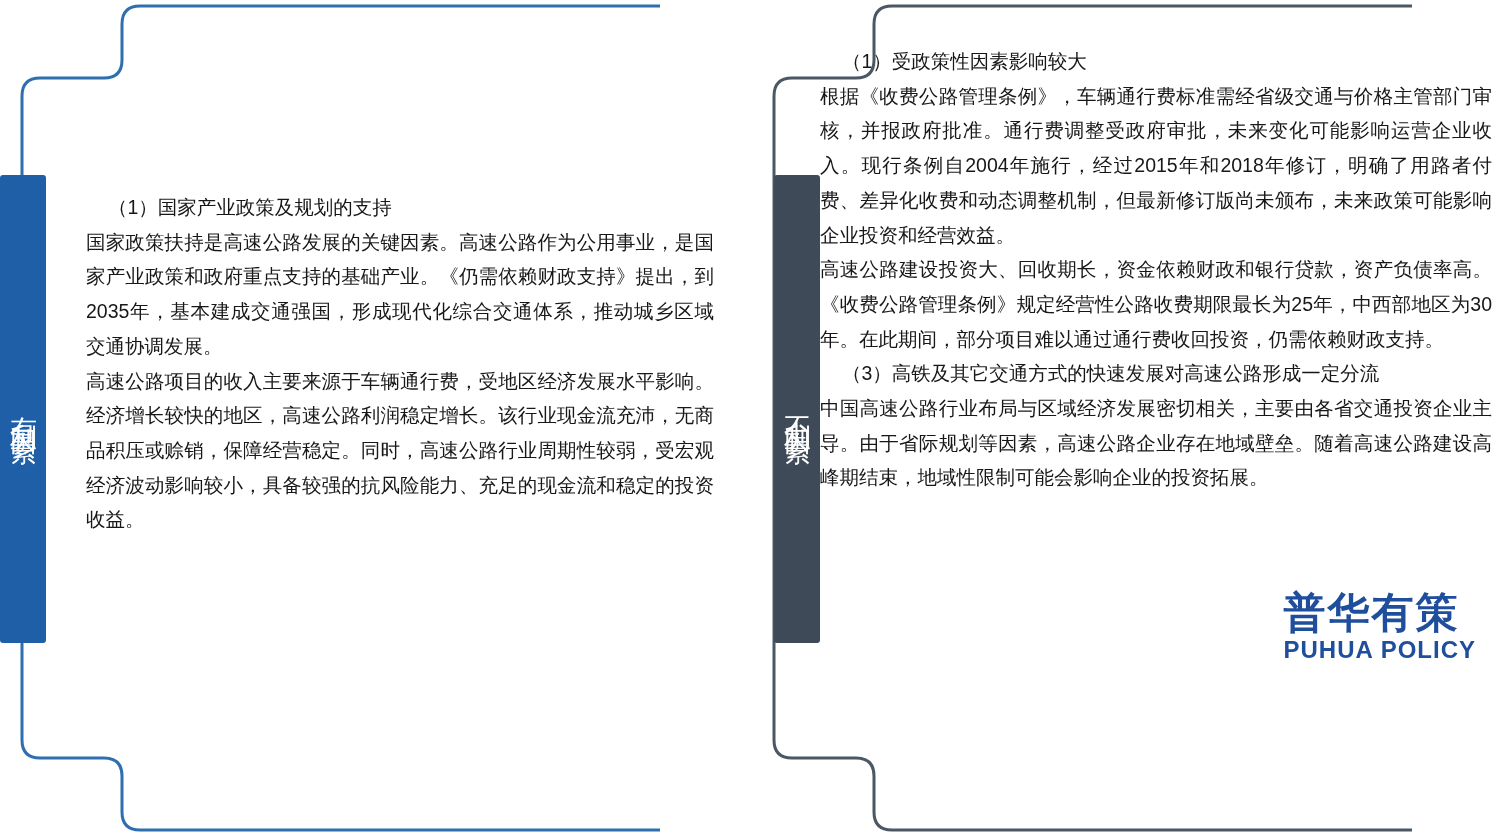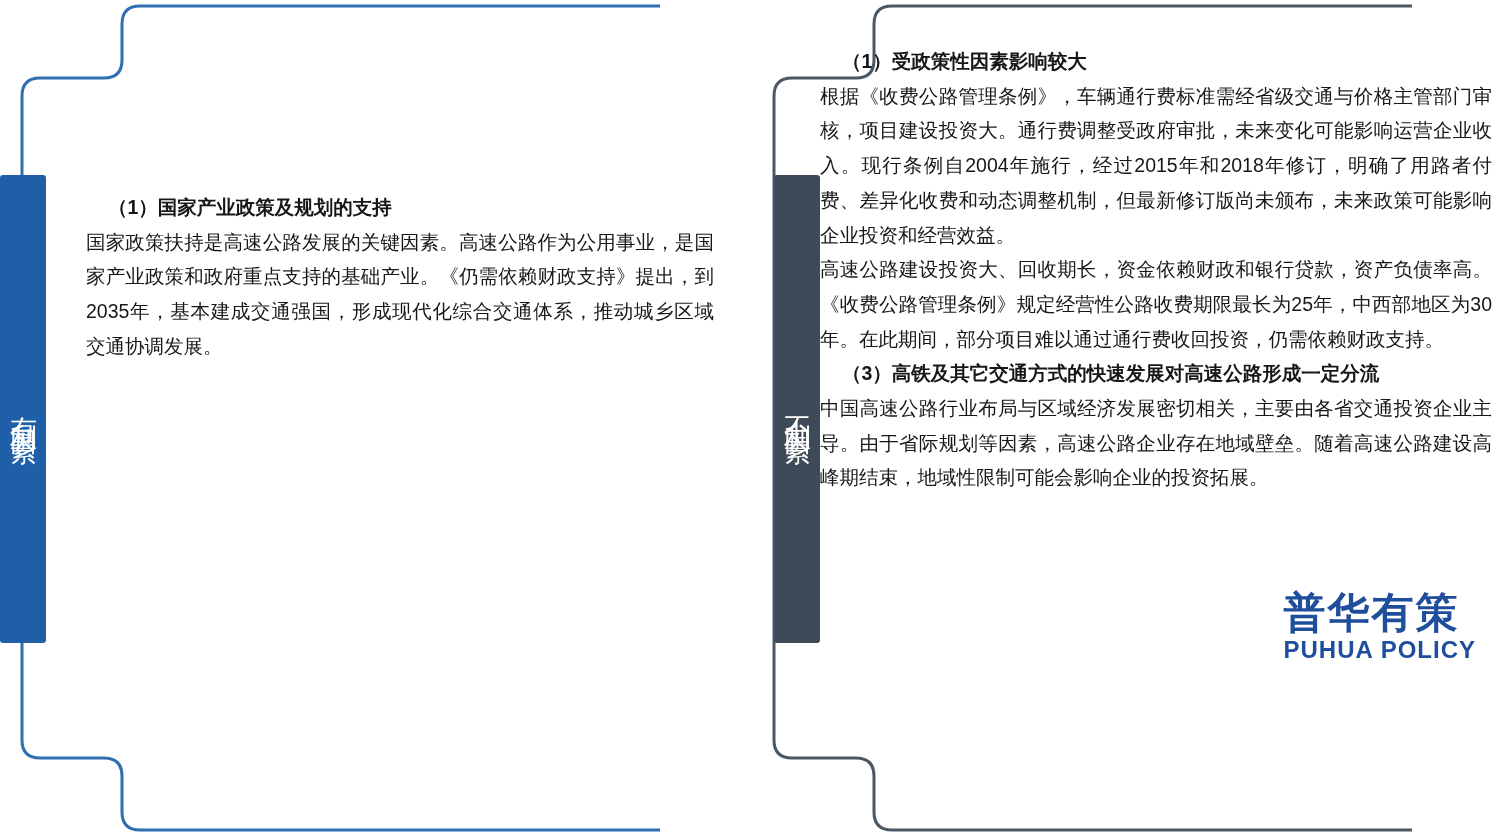--- a/index.html
+++ b/index.html
@@ -66,21 +66,20 @@
   .content.right-content { left: 68px;  top: 44px;  width: 672px; }
 
   .content p {
     margin: 0;
     text-align: justify;
     text-justify: inter-ideograph;
   }
   .content p.head {
     text-indent: 0;
     padding-left: 22px;
-    font-weight: bold;
   }
 
   
   .logo {
     position: absolute;
     right: 24px;
     top: 592px;
     text-align: left;
     pointer-events: none;
   }
@@ -110,35 +109,36 @@
     <path d="M 660 6 L 140 6 Q 122 6 122 24 L 122 60 Q 122 78 104 78 L 40 78 Q 22 78 22 96 L 22 740 Q 22 758 40 758 L 104 758 Q 122 758 122 776 L 122 812 Q 122 830 140 830 L 660 830" fill="none" stroke="#2f6fb0" stroke-width="3"></path>
   </svg>
 
   <div class="tab left-tab">
     <span class="tab-text">有利因素</span>
   </div>
 
   <div class="content left-content">
     <p class="head">（1）国家产业政策及规划的支持</p>
     <p>国家政策扶持是高速公路发展的关键因素。高速公路作为公用事业，是国家产业政策和政府重点支持的基础产业。《仍需依赖财政支持》提出，到2035年，基本建成交通强国，形成现代化综合交通体系，推动城乡区域交通协调发展。</p>
+    <p>高速公路项目的收入主要来源于车辆通行费，受地区经济发展水平影响。经济增长较快的地区，高速公路利润稳定增长。该行业现金流充沛，无商品积压或赊销，保障经营稳定。同时，高速公路行业周期性较弱，受宏观经济波动影响较小，具备较强的抗风险能力、充足的现金流和稳定的投资收益。</p>
   </div>
 </div>
 
 <div class="panel right">
   <svg class="bracket" viewBox="0 0 748 837" preserveAspectRatio="none">
     <path d="M 660 6 L 140 6 Q 122 6 122 24 L 122 60 Q 122 78 104 78 L 40 78 Q 22 78 22 96 L 22 740 Q 22 758 40 758 L 104 758 Q 122 758 122 776 L 122 812 Q 122 830 140 830 L 660 830" fill="none" stroke="#4a5866" stroke-width="3"></path>
   </svg>
 
   <div class="tab right-tab">
     <span class="tab-text">不利因素</span>
   </div>
 
   <div class="content right-content">
     <p class="head">（1）受政策性因素影响较大</p>
-    <p>根据《收费公路管理条例》，车辆通行费标准需经省级交通与价格主管部门审核，项目建设投资大。通行费调整受政府审批，未来变化可能影响运营企业收入。现行条例自2004年施行，经过2015年和2018年修订，明确了用路者付费、差异化收费和动态调整机制，但最新修订版尚未颁布，未来政策可能影响企业投资和经营效益。</p>
+    <p>根据《收费公路管理条例》，车辆通行费标准需经省级交通与价格主管部门审核，并报政府批准。通行费调整受政府审批，未来变化可能影响运营企业收入。现行条例自2004年施行，经过2015年和2018年修订，明确了用路者付费、差异化收费和动态调整机制，但最新修订版尚未颁布，未来政策可能影响企业投资和经营效益。</p>
     <p>高速公路建设投资大、回收期长，资金依赖财政和银行贷款，资产负债率高。《收费公路管理条例》规定经营性公路收费期限最长为25年，中西部地区为30年。在此期间，部分项目难以通过通行费收回投资，仍需依赖财政支持。</p>
     <p class="head">（3）高铁及其它交通方式的快速发展对高速公路形成一定分流</p>
     <p>中国高速公路行业布局与区域经济发展密切相关，主要由各省交通投资企业主导。由于省际规划等因素，高速公路企业存在地域壁垒。随着高速公路建设高峰期结束，地域性限制可能会影响企业的投资拓展。</p>
   </div>
 </div>
 
 <div class="logo">
   <div class="logo-cn">普华有策</div>
   <div class="logo-en">PUHUA POLICY</div>
 </div>

